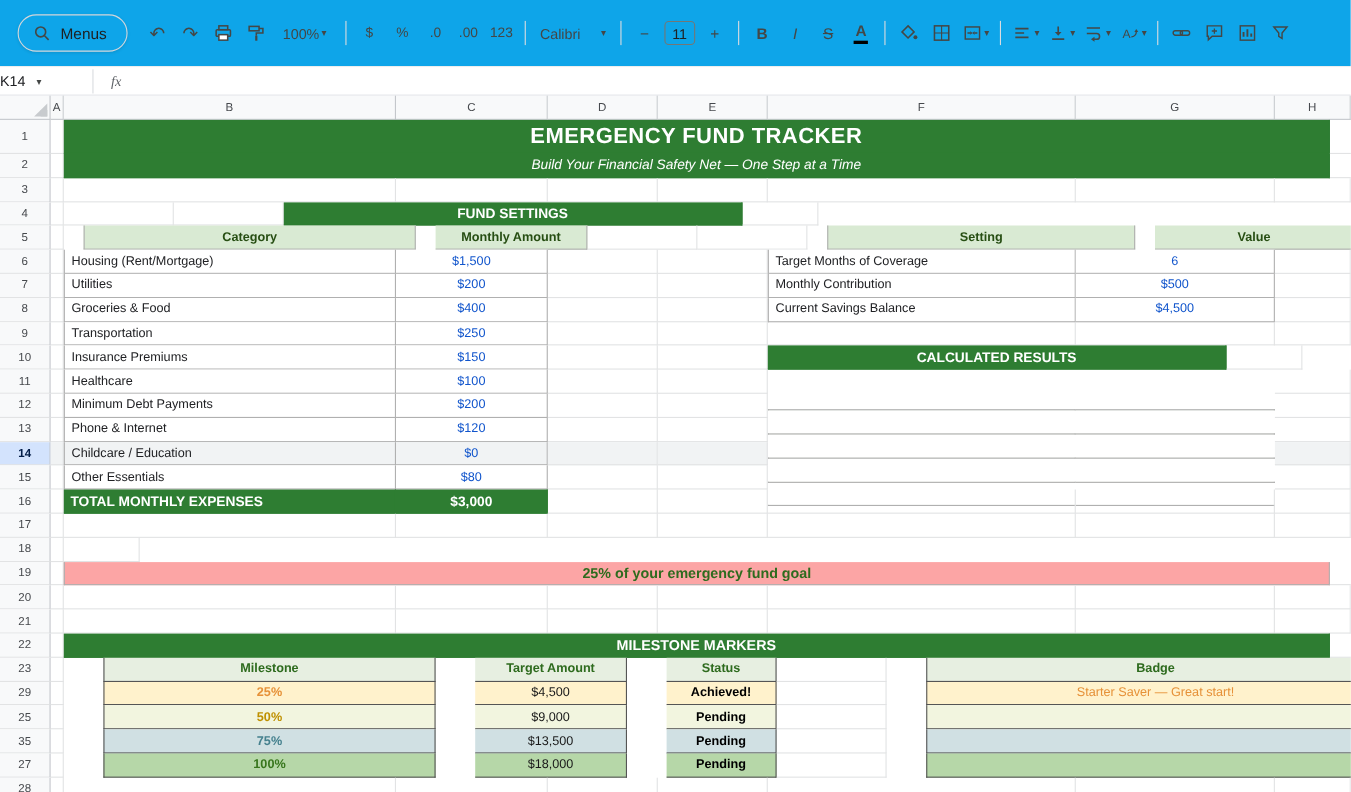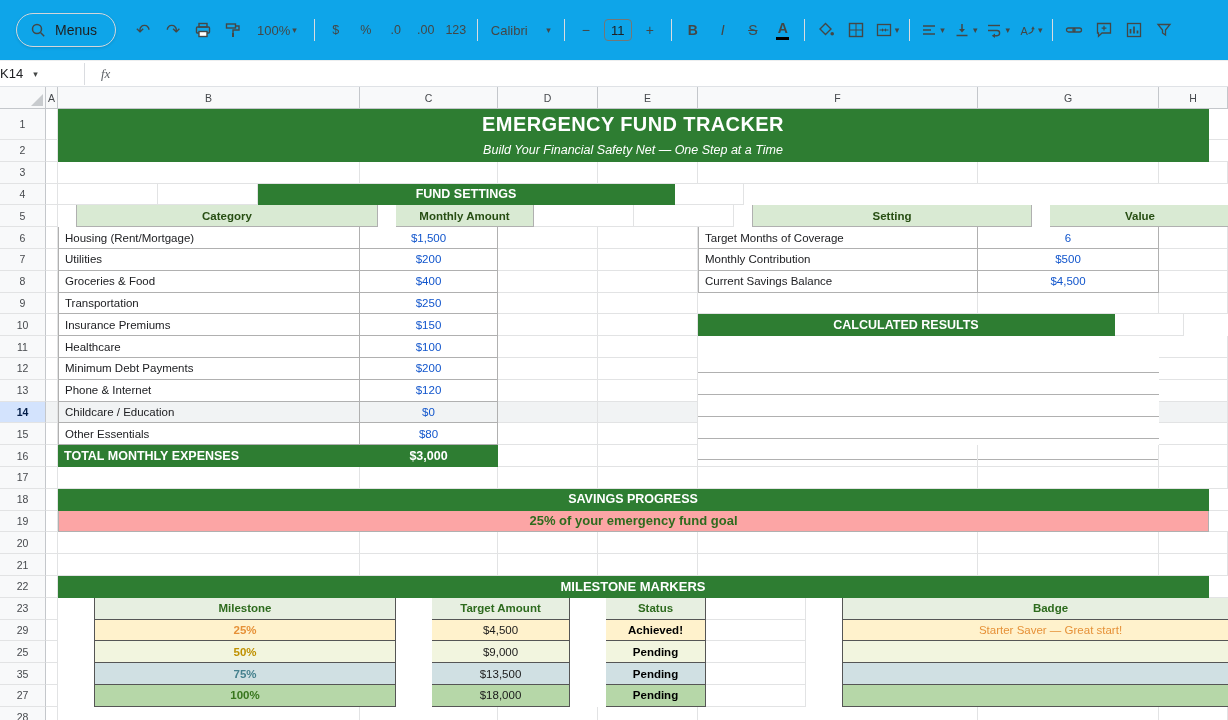--- a/index.html
+++ b/index.html
@@ -459,21 +459,20 @@
       <div class="c cD"></div>
       <div class="c cE"></div>
       <div class="c cF"></div>
       <div class="c cG"></div>
       <div class="c cH"></div>
   </div>
 
   <div class="row">
     <div class="rh">18</div>
     <div class="c cA"></div>
-    <div class="c cBG grn">SAVINGS PROGRESS</div>
     <div class="c cH"></div>
   </div>
 
   <div class="row">
     <div class="rh">19</div>
     <div class="c cA"></div>
     <div class="c cBG smsg">25% of your emergency fund goal</div>
     <div class="c cH"></div>
   </div>
 

